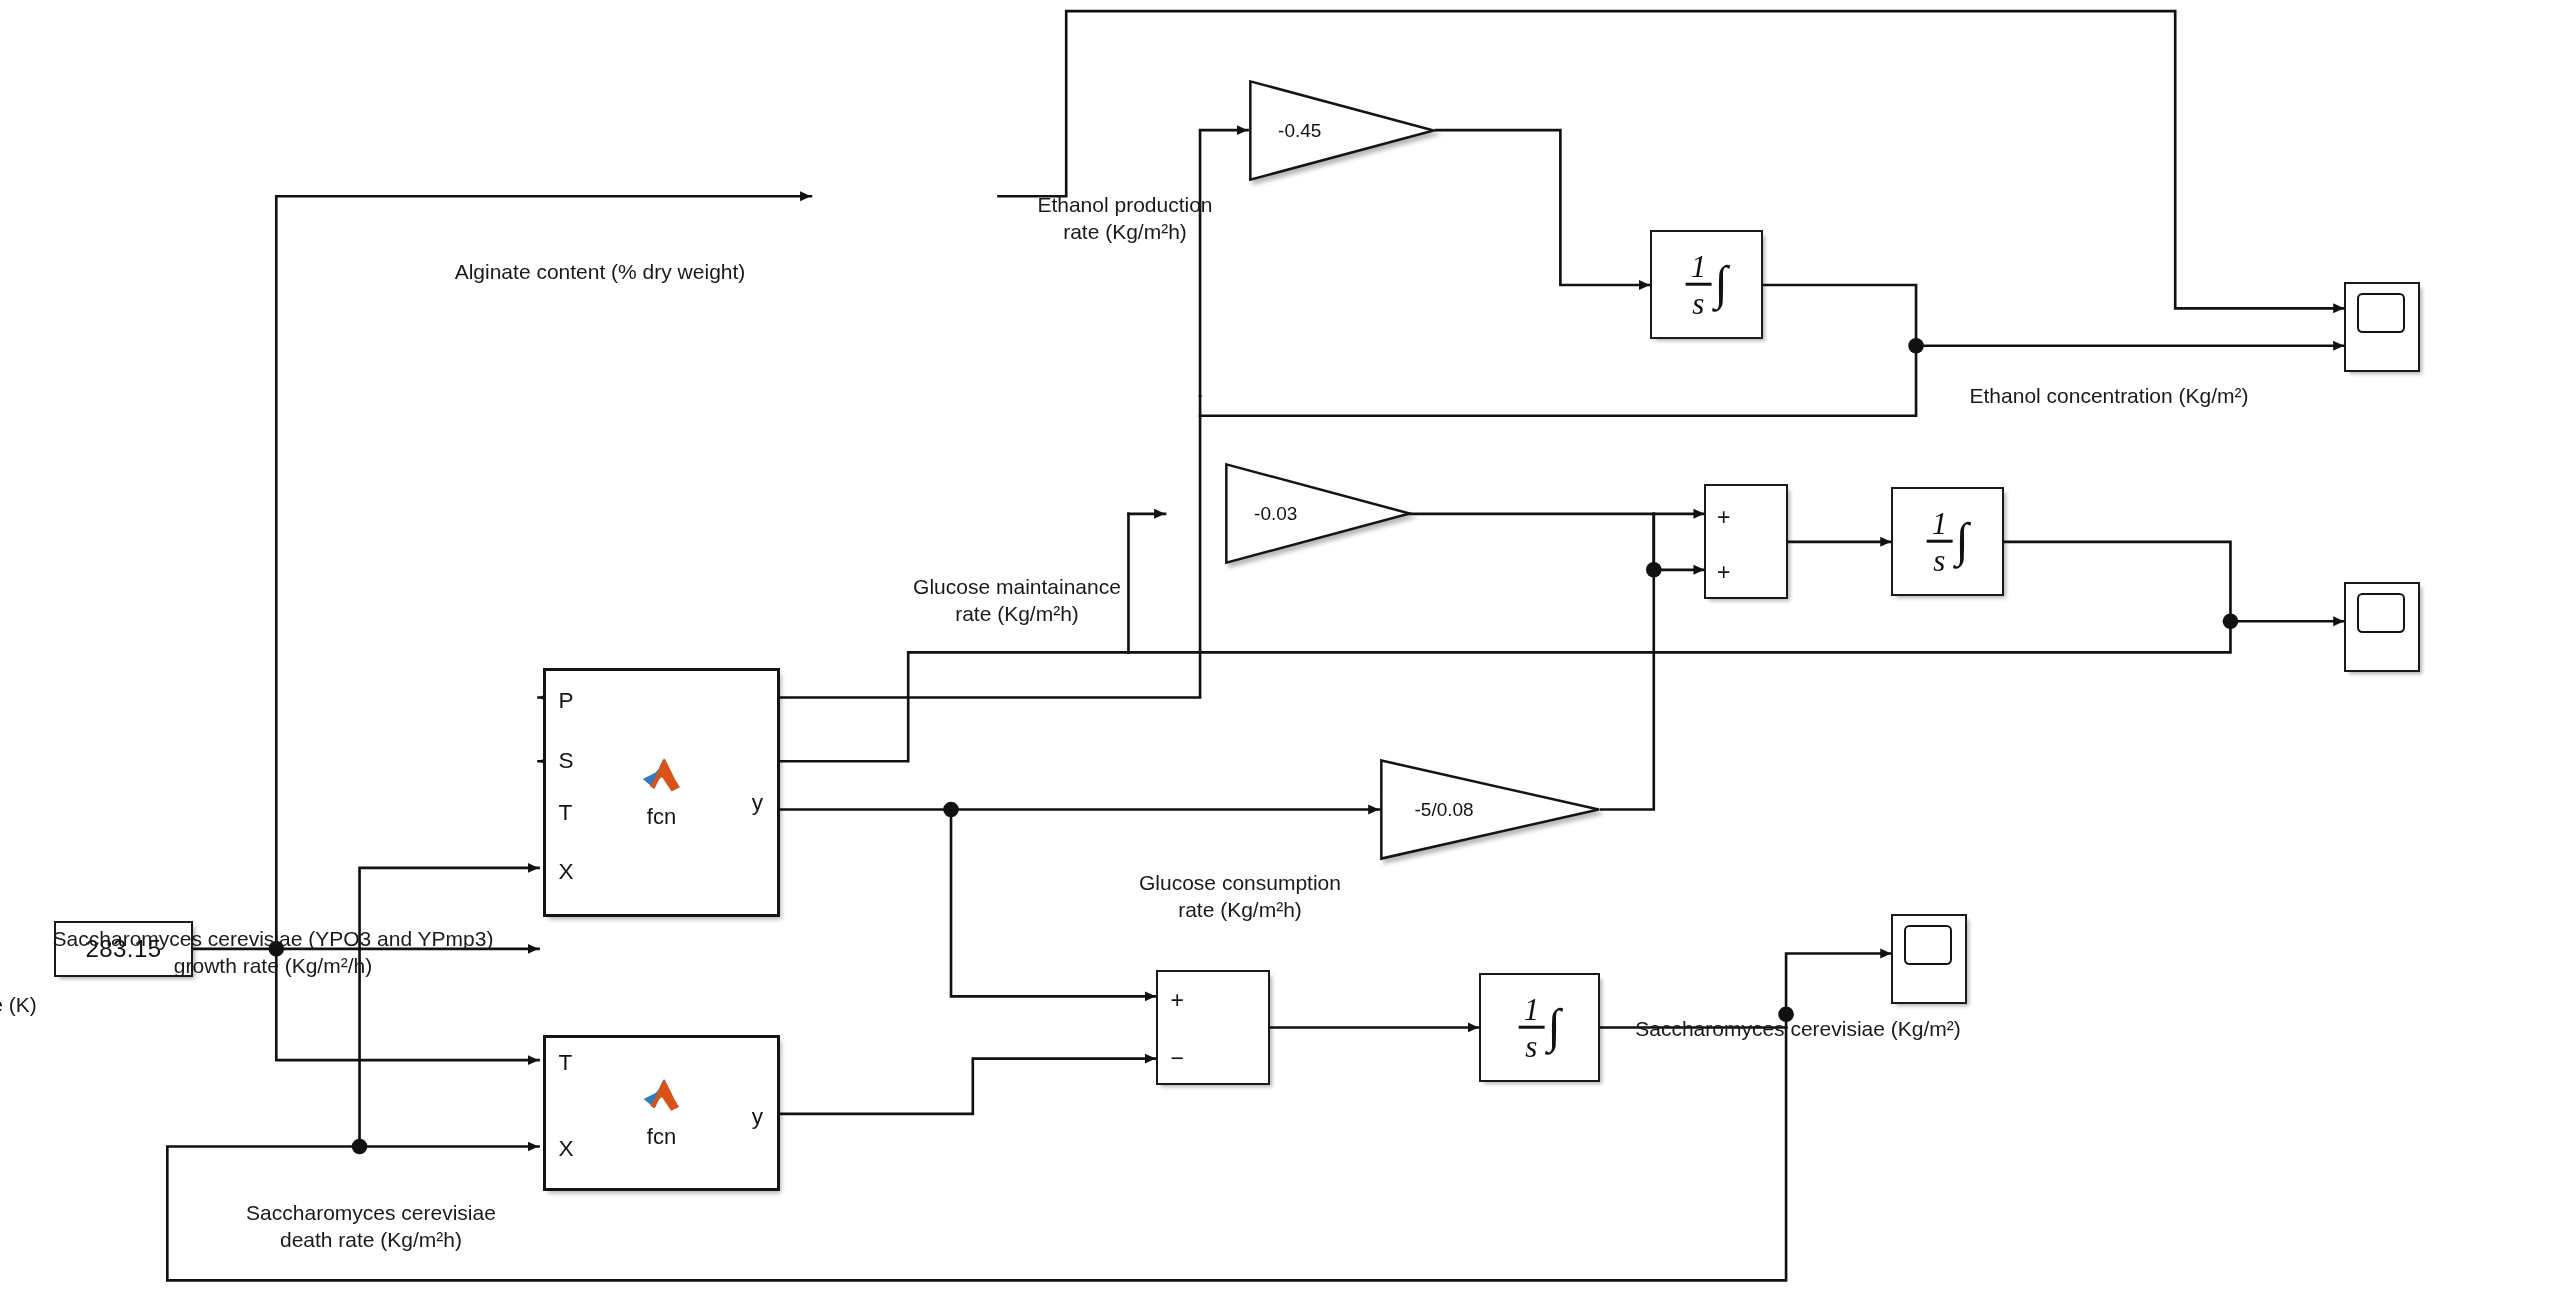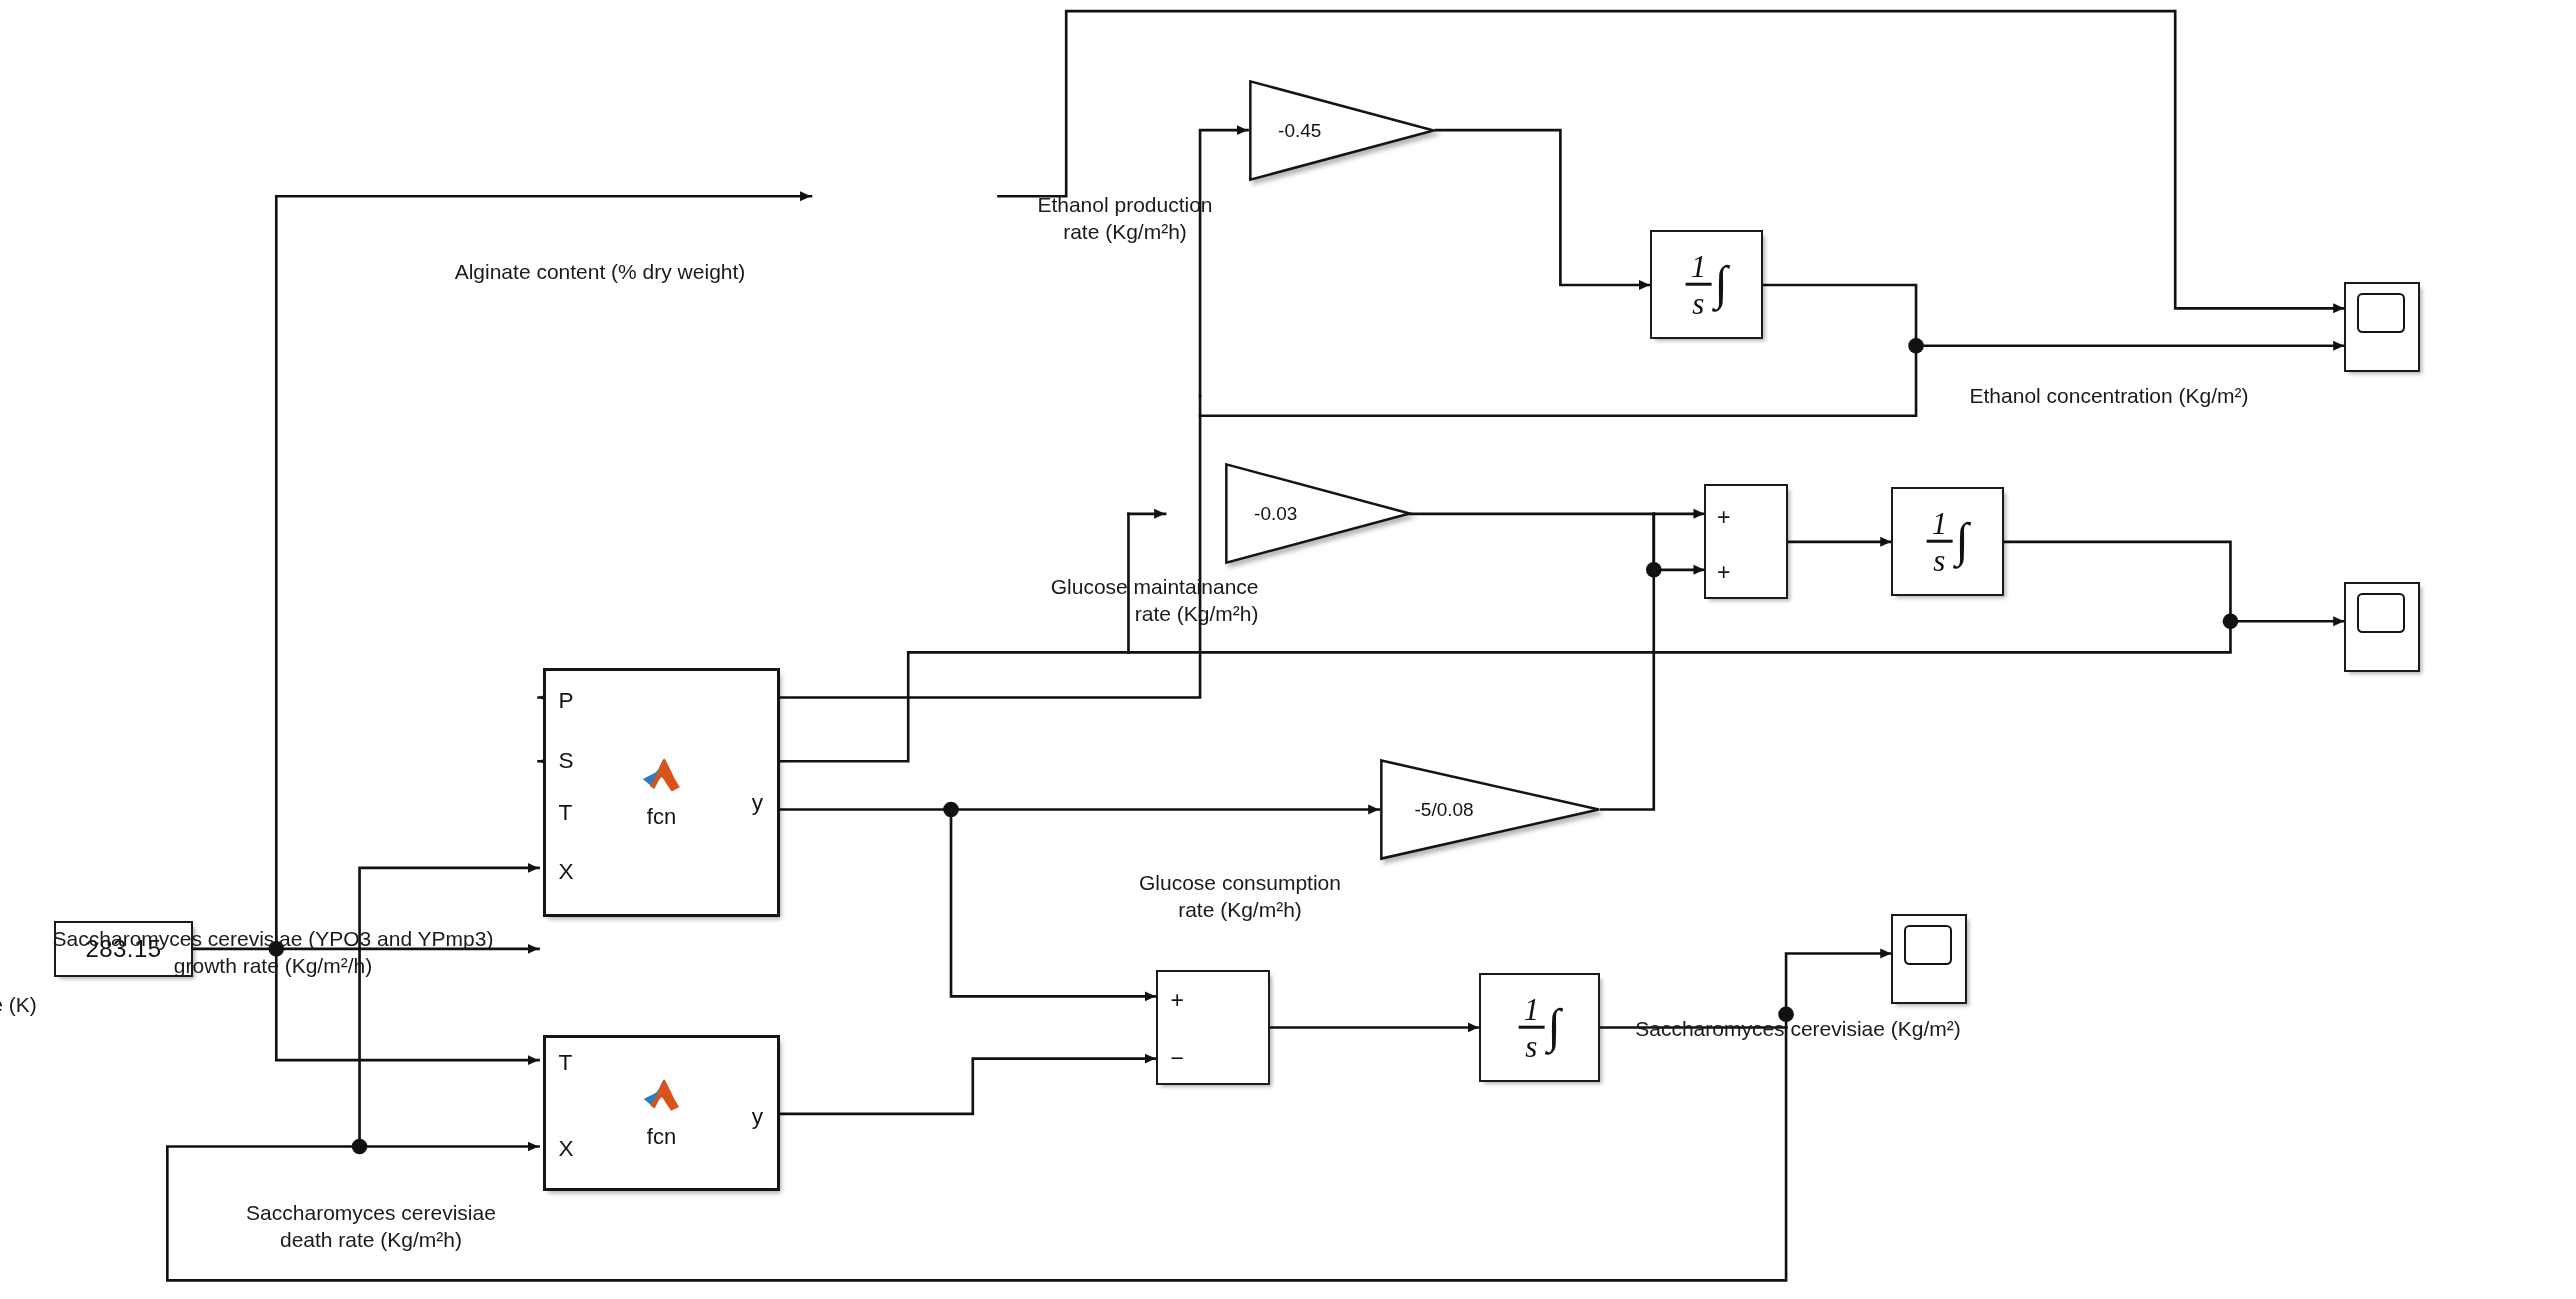--- a/index.html
+++ b/index.html
@@ -249,21 +249,21 @@
   </div>
   <div class="caption ctr" style="left:1343px; top:192px; width:436px; margin-left:-218px;">Ethanol production
 rate (Kg/m²h)</div>
 
   <div class="gain" style="left:1224px; top:462px; width:188px; height:103px;">
     <svg width="188" height="103" viewBox="0 0 241 132">
       <polygon points="3,3 238,66 3,129" fill="#ffffff" stroke="#141414" stroke-width="3.2" style="filter:drop-shadow(4px 5px 3px rgba(0,0,0,0.28))"></polygon>
     </svg>
     <div class="gain-label">-0.03</div>
   </div>
-  <div class="caption ctr" style="left:1258px; top:574px; width:483px; margin-left:-241px;text-align:right;">Glucose maintainance
+  <div class="caption ctr" style="left:1258px; top:574px; width:483px; margin-left:-241px;">Glucose maintainance
 rate (Kg/m²h)</div>
 
   <div class="gain" style="left:1379px; top:758px; width:222px; height:103px;">
     <svg width="222" height="103" viewBox="0 0 285 132">
       <polygon points="3,3 282,66 3,129" fill="#ffffff" stroke="#141414" stroke-width="3.2" style="filter:drop-shadow(4px 5px 3px rgba(0,0,0,0.28))"></polygon>
     </svg>
     <div class="gain-label">-5/0.08</div>
   </div>
   <div class="caption ctr" style="left:1481px; top:870px; width:483px; margin-left:-241px;">Glucose consumption
 rate (Kg/m²h)</div>

